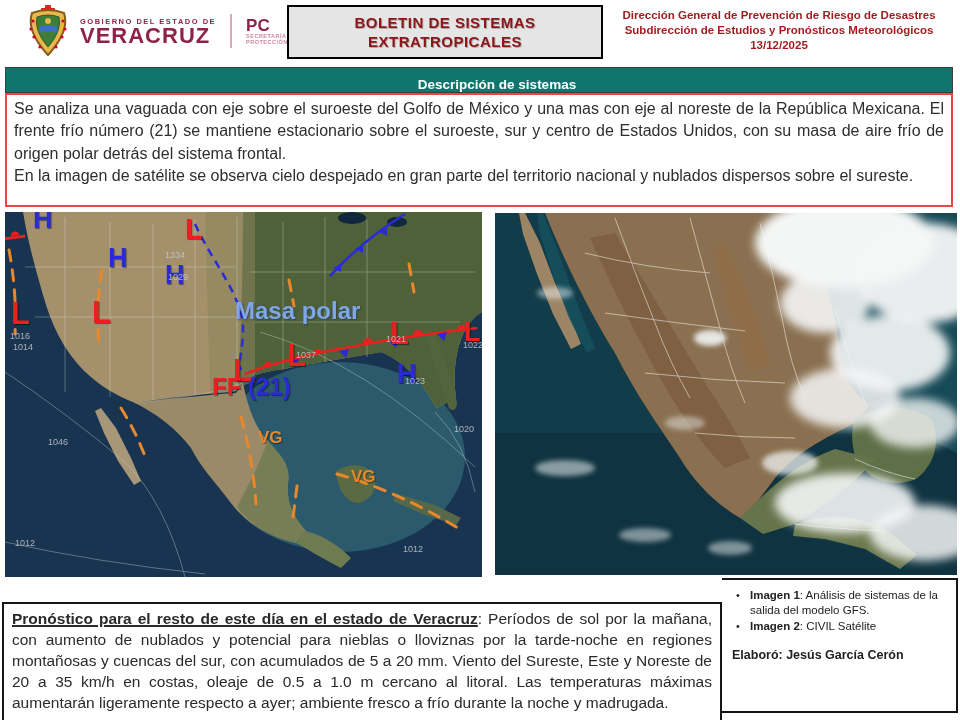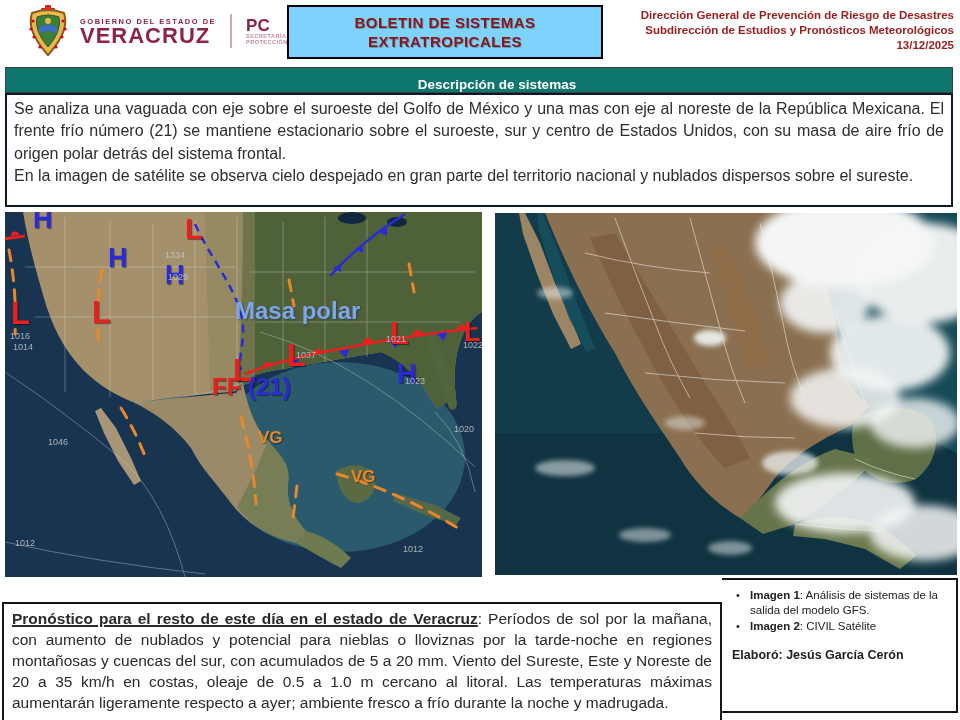--- a/index.html
+++ b/index.html
@@ -10,33 +10,33 @@
   .logo-wrap{position:absolute;left:26px;top:4px;height:54px;display:flex;align-items:center;gap:10px;}
   .shield{width:44px;height:52px;}
   .gob-block{display:flex;flex-direction:column;justify-content:center;}
   .gob-small{font-size:7.5px;font-weight:bold;color:#8e2247;letter-spacing:1.5px;}
   .gob-big{font-size:22px;font-weight:800;color:#8e2247;letter-spacing:1px;line-height:20px;}
   .logo-div{width:2px;height:34px;background:#d8a7ba;margin:0 4px;}
   .pc-block{display:flex;flex-direction:column;justify-content:center;}
   .pc-big{font-size:17px;font-weight:800;color:#8e2247;line-height:15px;}
   .pc-small{font-size:5.5px;font-weight:bold;color:#c9899e;letter-spacing:.5px;}
 
-  .title-box{position:absolute;left:287px;top:5px;width:312px;height:50px;background:#7dd3fc;border:2px solid #000;
+  .title-box{position:absolute;left:287px;top:5px;width:312px;height:50px;background:#e5e5e5;border:2px solid #000;
              display:flex;flex-direction:column;align-items:center;justify-content:center;}
   .title-box div{font-size:15px;font-weight:800;color:#8d1417;letter-spacing:.5px;line-height:19px;text-shadow:1px 1px 0 rgba(0,0,0,.25);}
 
-  .hdr-right{position:absolute;right:6px;top:8px;width:350px;text-align:right;color:#9e1b1e;font-weight:bold;font-size:11.5px;line-height:15px;}
+  .hdr-right{position:absolute;right:6px;top:8px;width:350px;text-align:center;color:#9e1b1e;font-weight:bold;font-size:11.5px;line-height:15px;}
 
   
   .banner{position:absolute;left:5px;top:67px;width:948px;height:26px;background:#0f766e;border:1.5px solid #3f3f3f;
           display:flex;align-items:flex-end;justify-content:center;box-sizing:border-box;padding-left:36px;}
   .banner span{color:#ffffff;font-weight:bold;font-size:13.5px;}
 
   
-  .desc-box{position:absolute;left:5px;top:93px;width:948px;height:114px;border:2px solid #0f172a;box-sizing:border-box;
+  .desc-box{position:absolute;left:5px;top:93px;width:948px;height:114px;border:2px solid #ef4444;box-sizing:border-box;
             padding:3px 7px 0 7px;font-size:16px;line-height:22.3px;color:#2e2e2e;text-align:justify;}
 
   
   .map-left{position:absolute;left:5px;top:212px;width:477px;height:365px;overflow:hidden;}
   .map-right{position:absolute;left:495px;top:213px;width:462px;height:362px;overflow:hidden;}
   .map-left svg,.map-right svg{position:absolute;left:0;top:0;}
   .overlay{position:absolute;left:0;top:0;width:100%;height:100%;}
   .map-label{position:absolute;font-weight:800;white-space:nowrap;line-height:1;}
   .ml-blue{color:#2a2ad8;text-shadow:1px 1px 1px rgba(0,0,0,.45);}
   .ml-red{color:#e8201f;text-shadow:1px 1px 1px rgba(0,0,0,.45);}

